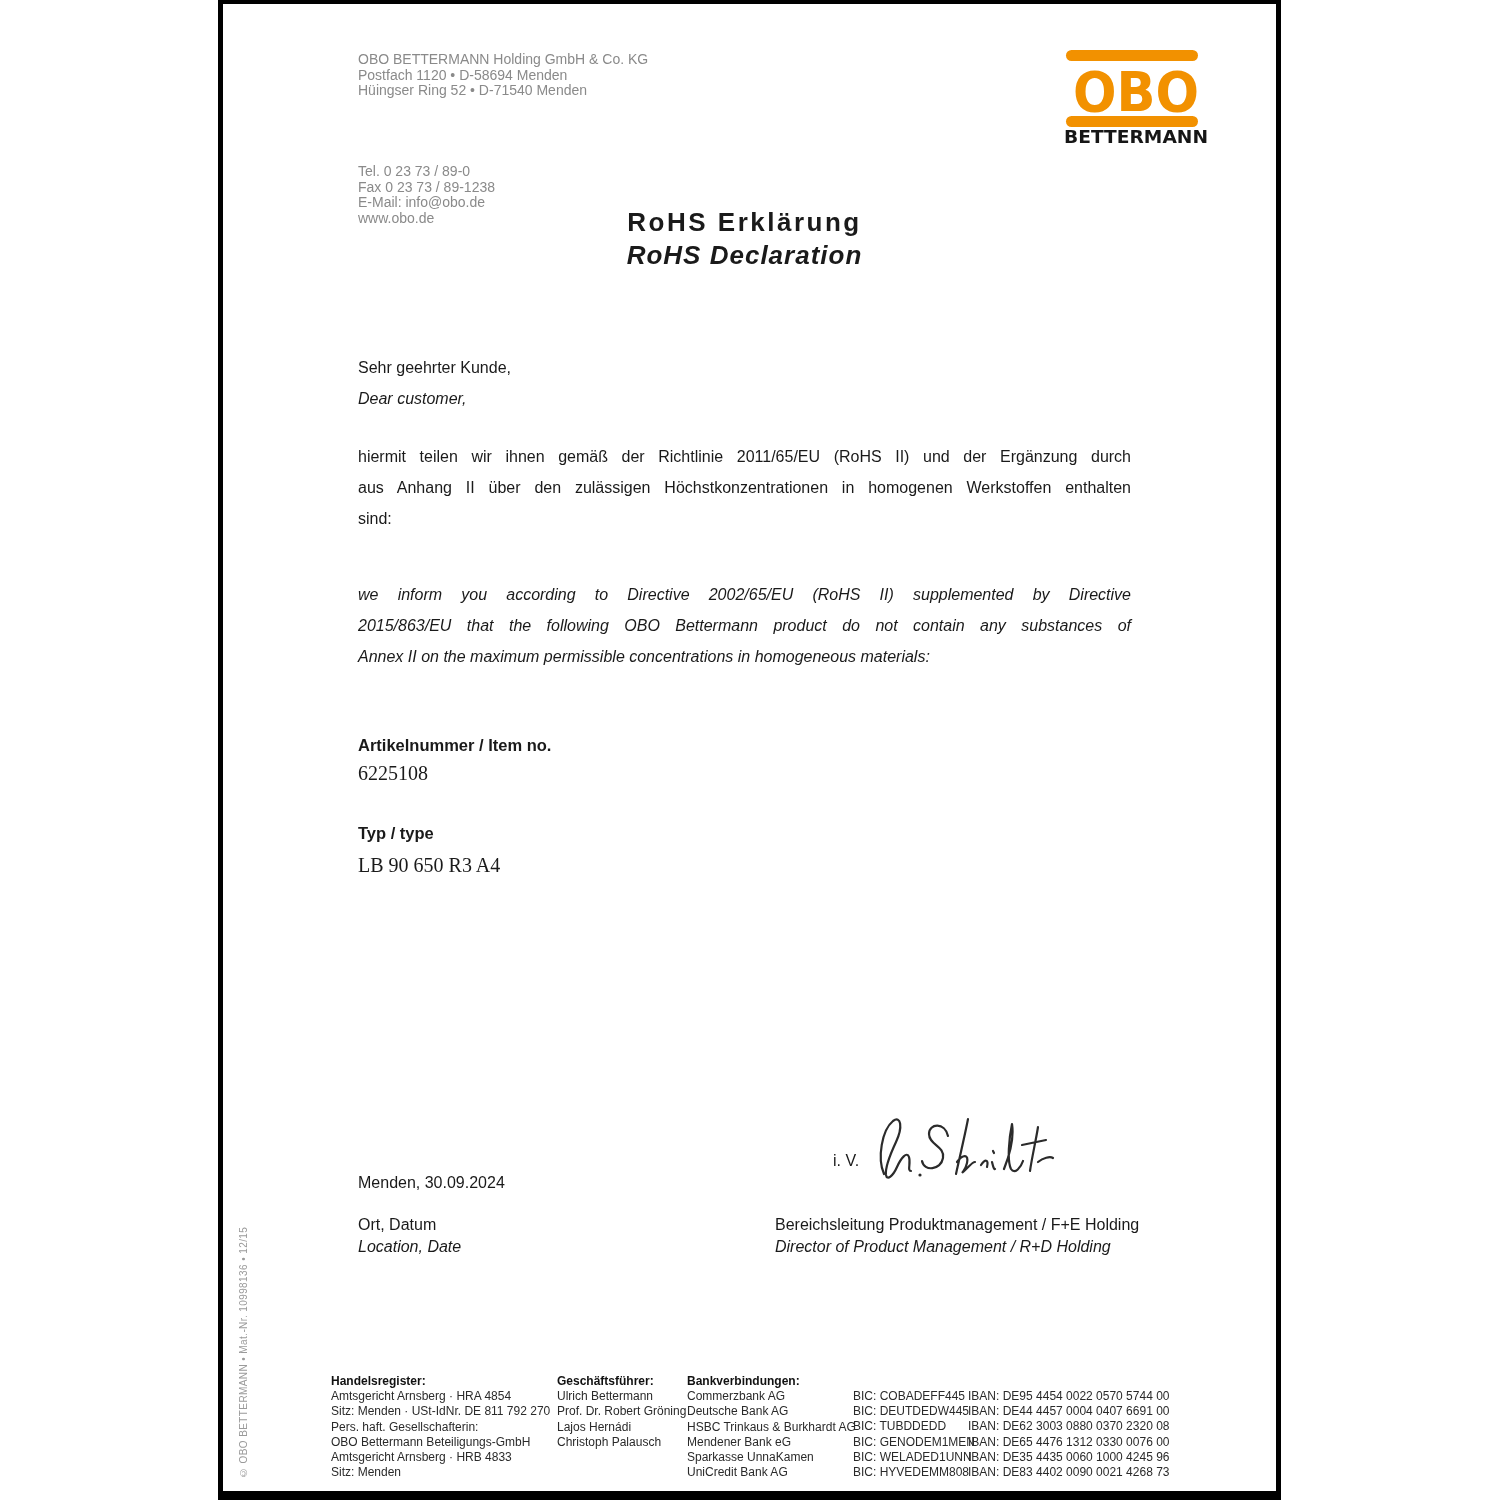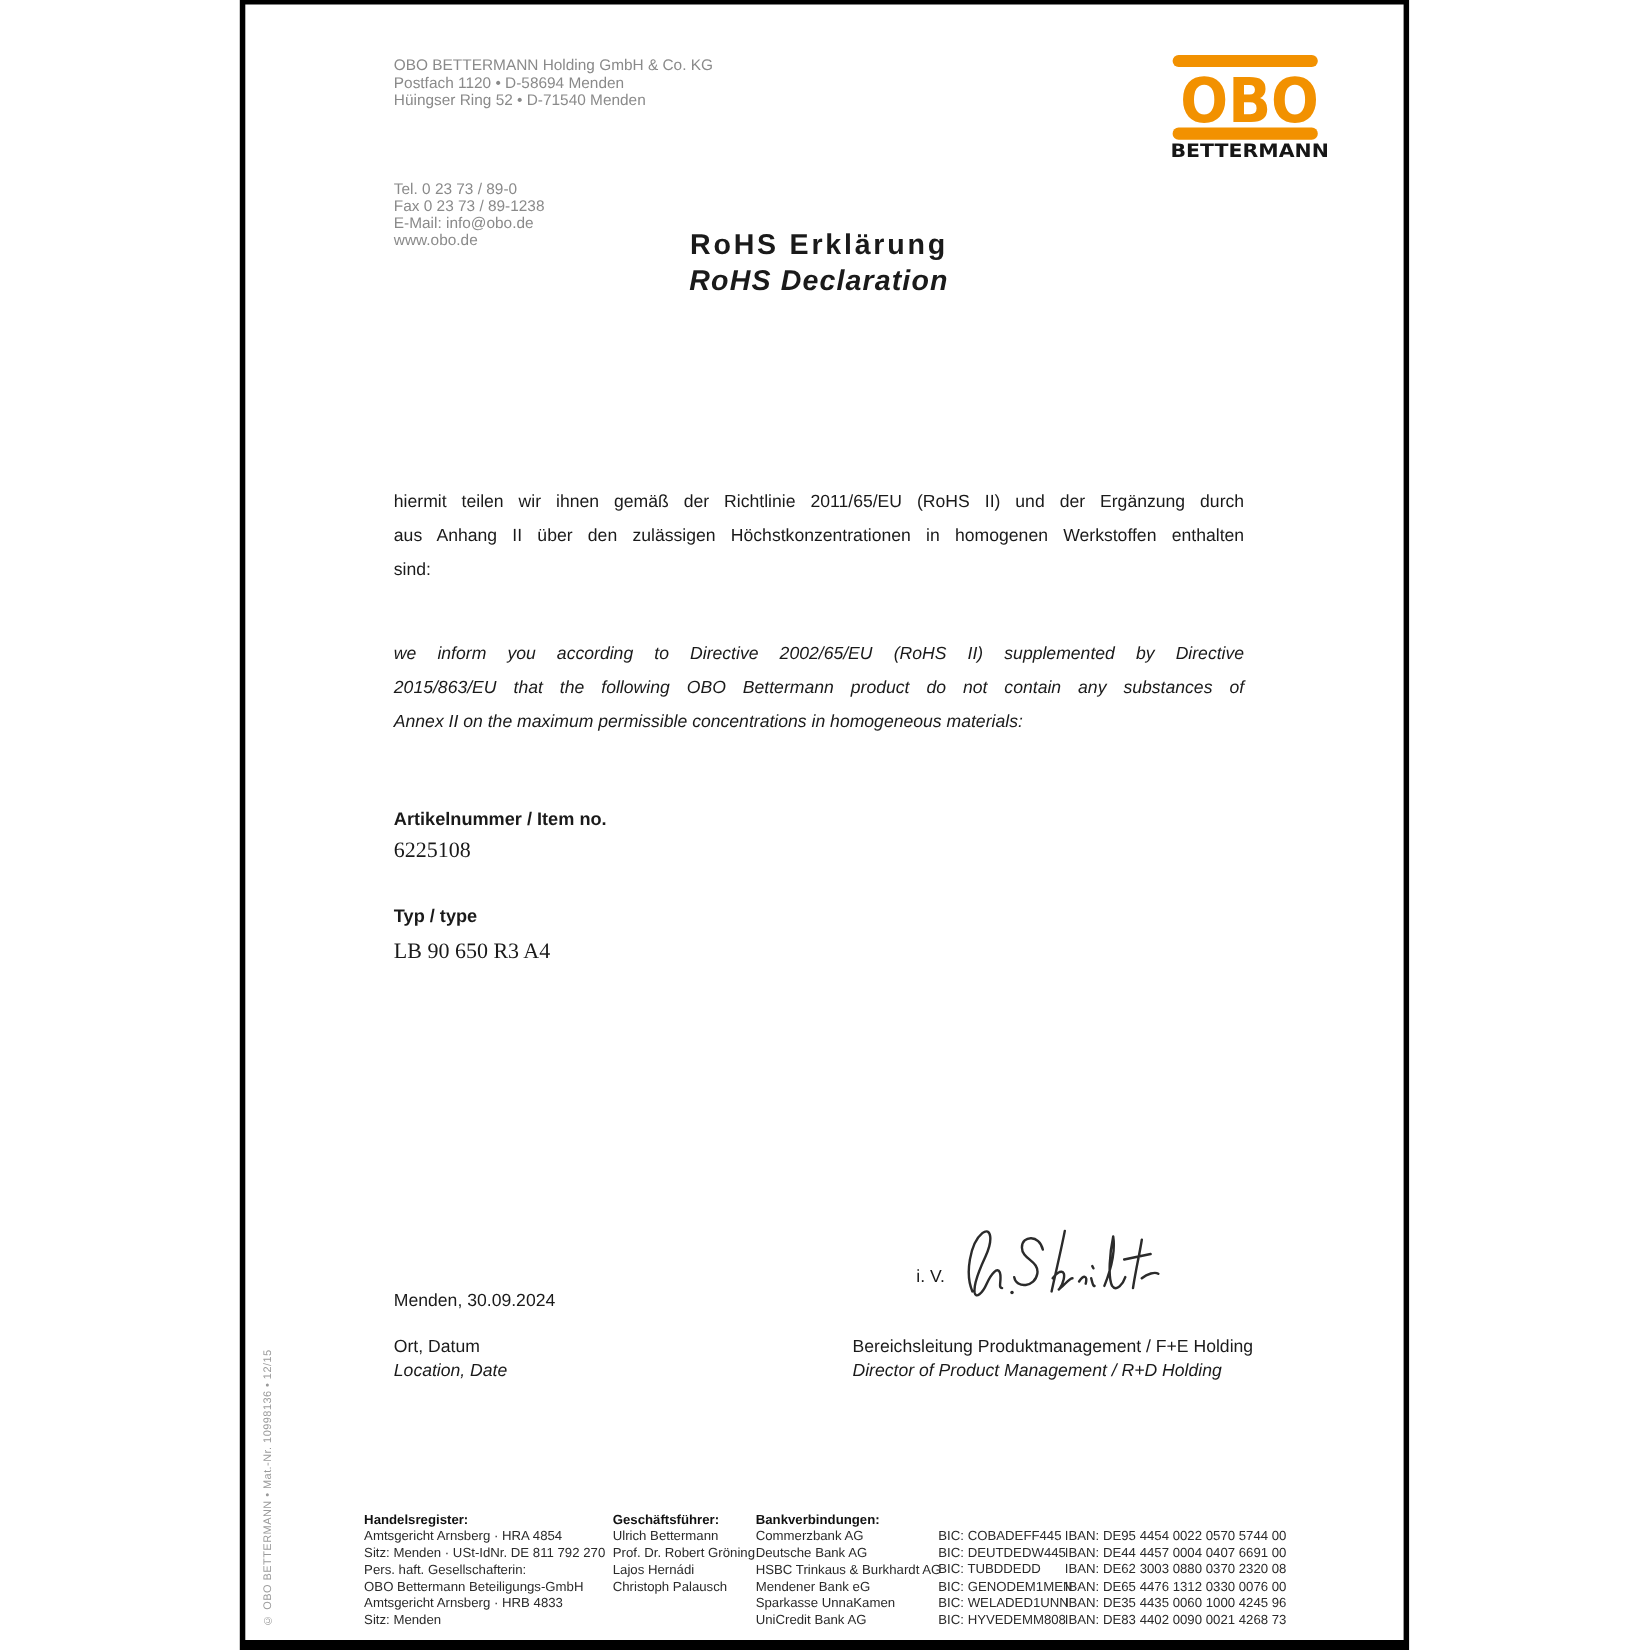--- a/index.html
+++ b/index.html
@@ -90,20 +90,24 @@
       <rect class="logo-bar" x="4" y="70" width="132" height="11" rx="5.5"></rect>
       <text class="logo-sub" x="74" y="97" font-size="17" text-anchor="middle" textLength="144" lengthAdjust="spacingAndGlyphs">BETTERMANN</text>
     </svg>
   </div>
 
   <div class="abs" id="title-block">
     <div class="title-de">RoHS Erklärung</div>
     <div class="title-en">RoHS Declaration</div>
   </div>
 
+  <div class="abs" id="salutation">
+    <div>Sehr geehrter Kunde,</div>
+    <div class="it">Dear customer,</div>
+  </div>
 
   <div class="abs para" id="para-de">
     <div class="jline">hiermit teilen wir ihnen gemäß der Richtlinie 2011/65/EU (RoHS II) und der Ergänzung durch</div>
     <div class="jline">aus Anhang II über den zulässigen Höchstkonzentrationen in homogenen Werkstoffen enthalten</div>
     <div>sind:</div>
   </div>
 
   <div class="abs para" id="para-en">
     <div class="jline">we inform you according to Directive 2002/65/EU (RoHS II) supplemented by Directive</div>
     <div class="jline">2015/863/EU that the following OBO Bettermann product do not contain any substances of</div>

